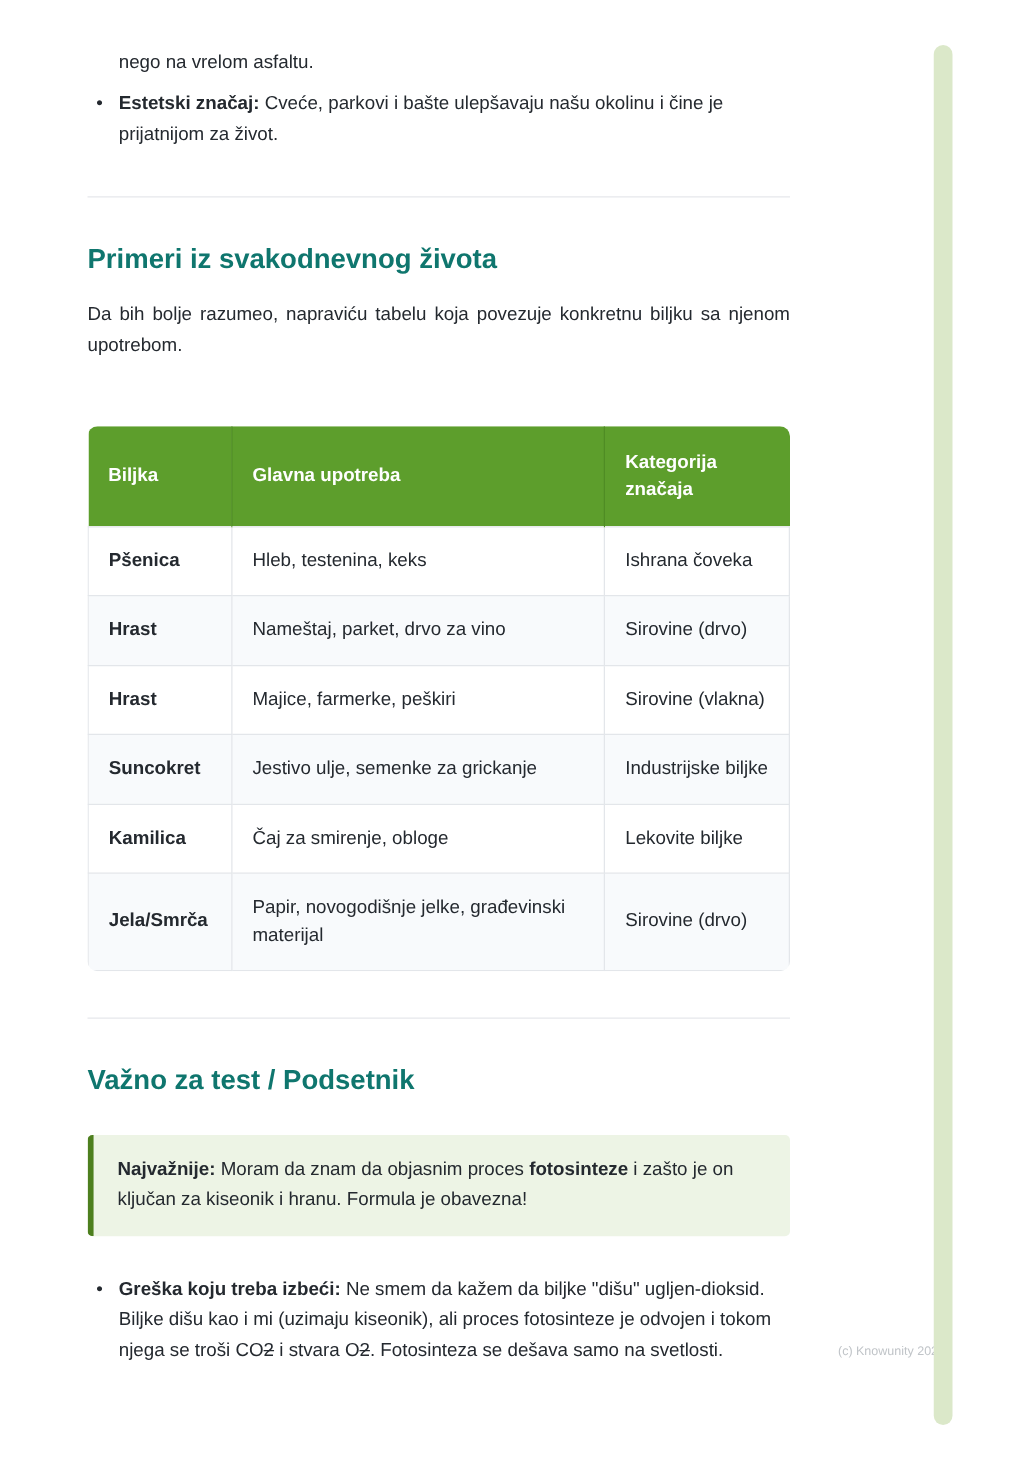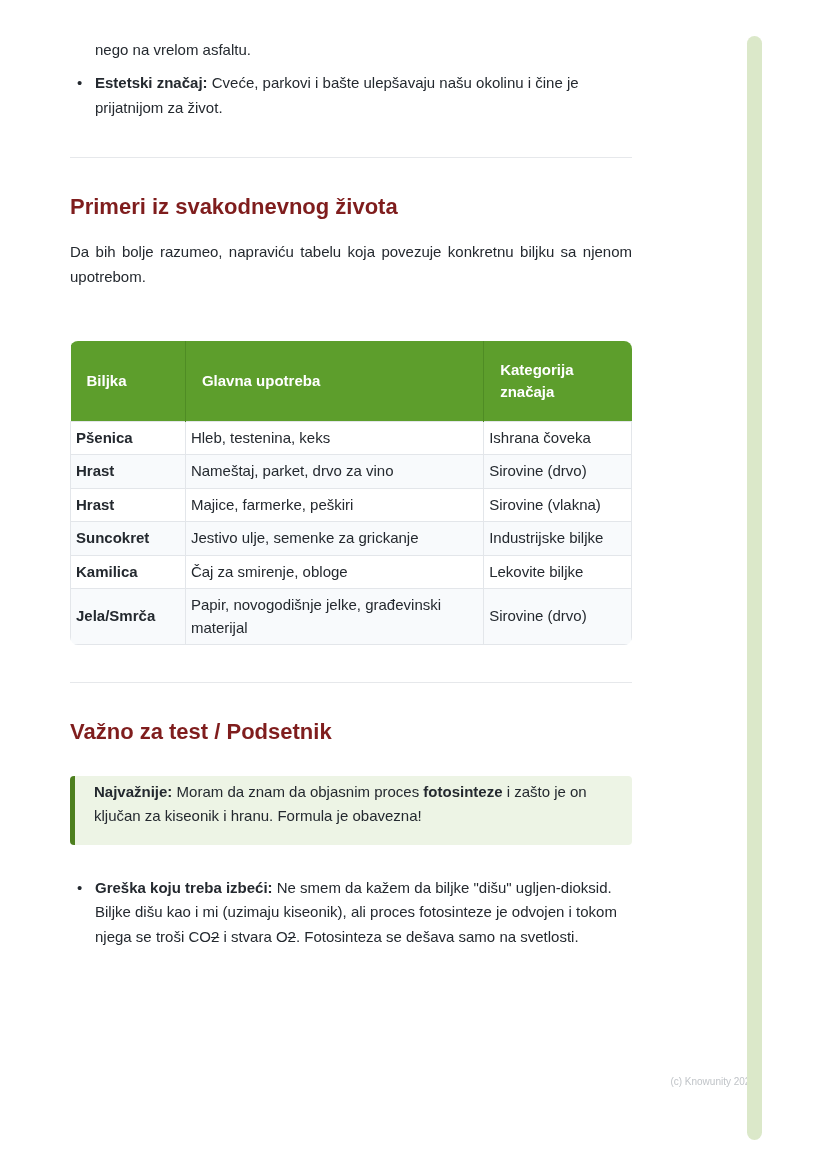--- a/index.html
+++ b/index.html
@@ -40,21 +40,21 @@
   b, .bold { font-weight: bold; }
   .divider {
     border: none;
     border-top: 1px solid #e6e8eb;
     margin-top: 37px;
   }
   h2.section-title {
     margin-top: 35px;
     font-size: 22px;
     font-weight: bold;
-    color: #7f1d1d;
+    color: #0f766e;
     line-height: 1.3;
   }
   p.lead {
     margin-top: 19px;
     text-align: justify;
   }
   .table-wrap {
     margin-top: 52px;
     border-radius: 8px;
     overflow: hidden;
@@ -70,36 +70,36 @@
     font-weight: bold;
     text-align: left;
     vertical-align: middle;
     padding: 18px 16px;
     border-right: 1px solid #4f8c24;
     line-height: 1.45;
   }
   table.plants th:last-child { border-right: none; }
   table.plants td {
     border: 1px solid #e3e6ea;
-    padding: 5px;
+    padding: 16px;
     vertical-align: middle;
     line-height: 1.5;
     background: #ffffff;
   }
   table.plants tbody tr:nth-child(even) td { background: #f8fafc; }
   table.plants td.col-plant { font-weight: bold; }
   .col-1 { width: 115px; }
   .col-2 { width: 299px; }
   .col-3 { width: 148px; }
   .callout {
     margin-top: 29px;
     background: #edf4e5;
     border-left: 5px solid #4d7f1e;
     border-radius: 4px;
-    padding: 4px 20px 16px 19px;
+    padding: 16px 20px 16px 19px;
     line-height: 1.65;
   }
   .bullet-last { margin-top: 31px; }
   .strike2 { text-decoration: line-through; }
   .copyright {
     position: absolute;
     top: 1076px;
     right: 72px;
     font-size: 10px;
     color: #c0c4c8;

